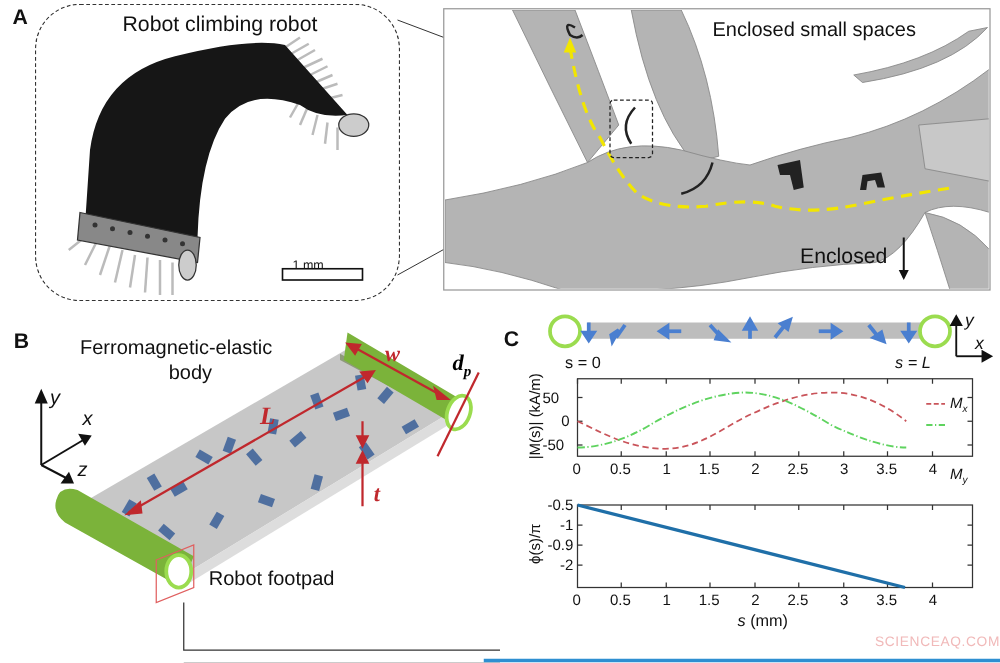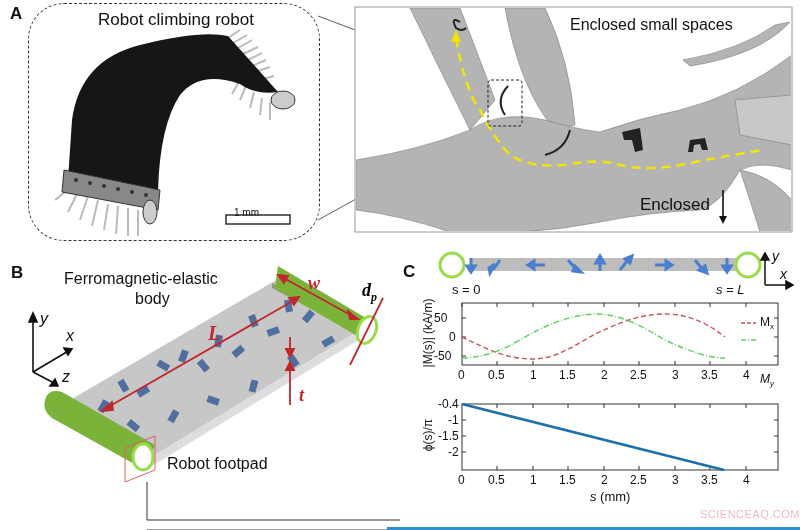--- a/index.html
+++ b/index.html
@@ -284,21 +284,21 @@
     <line x1="462" y1="420" x2="466" y2="420"></line>
       <line x1="462" y1="436" x2="466" y2="436"></line>
       <line x1="462" y1="452" x2="466" y2="452"></line>
     <line x1="778" y1="420" x2="774" y2="420"></line>
       <line x1="778" y1="436" x2="774" y2="436"></line>
       <line x1="778" y1="452" x2="774" y2="452"></line>
   </g>
   <line x1="462" y1="404" x2="724" y2="470" stroke="#1f6fa8" stroke-width="2.6"></line>
 </svg>
 
-<div class="abs" style="left:760px;top:315px;font-size:12px;">
+<div class="abs" style="left:760px;top:315px;font-size:12px;font-style:italic;">
   <span>M</span><sub style="font-size:8px;">x</sub>
 </div>
 <div class="abs" style="left:760px;top:332px;font-size:12px;font-style:italic;margin-top:40px;">
   <span>M</span><sub style="font-size:8px;">y</sub>
 </div>
 
 <div class="abs" style="left:368px;top:326px;width:120px;text-align:center;font-size:12px;transform:rotate(-90deg);transform-origin:center;">|M(s)| (kA/m)</div>
 <div class="abs" style="left:388px;top:428px;width:80px;text-align:center;font-size:12px;transform:rotate(-90deg);transform-origin:center;">ϕ(s)/π</div>
 
 <div class="abs tick" style="left:434px;top:311px;">50</div>
@@ -308,23 +308,23 @@
 <div class="abs tick" style="left:458px;top:368px;">0</div>
 <div class="abs tick" style="left:488px;top:368px;">0.5</div>
 <div class="abs tick" style="left:530px;top:368px;">1</div>
 <div class="abs tick" style="left:559px;top:368px;">1.5</div>
 <div class="abs tick" style="left:601px;top:368px;">2</div>
 <div class="abs tick" style="left:630px;top:368px;">2.5</div>
 <div class="abs tick" style="left:672px;top:368px;">3</div>
 <div class="abs tick" style="left:701px;top:368px;">3.5</div>
 <div class="abs tick" style="left:743px;top:368px;">4</div>
 
-<div class="abs tick" style="left:438px;top:397px;">-0.4</div>
+<div class="abs tick" style="left:438px;top:397px;">-0.5</div>
 <div class="abs tick" style="left:448px;top:413px;">-1</div>
-<div class="abs tick" style="left:438px;top:429px;">-1.5</div>
+<div class="abs tick" style="left:438px;top:429px;">-0.9</div>
 <div class="abs tick" style="left:448px;top:445px;">-2</div>
 
 <div class="abs tick" style="left:458px;top:473px;">0</div>
 <div class="abs tick" style="left:488px;top:473px;">0.5</div>
 <div class="abs tick" style="left:530px;top:473px;">1</div>
 <div class="abs tick" style="left:559px;top:473px;">1.5</div>
 <div class="abs tick" style="left:601px;top:473px;">2</div>
 <div class="abs tick" style="left:630px;top:473px;">2.5</div>
 <div class="abs tick" style="left:672px;top:473px;">3</div>
 <div class="abs tick" style="left:701px;top:473px;">3.5</div>

